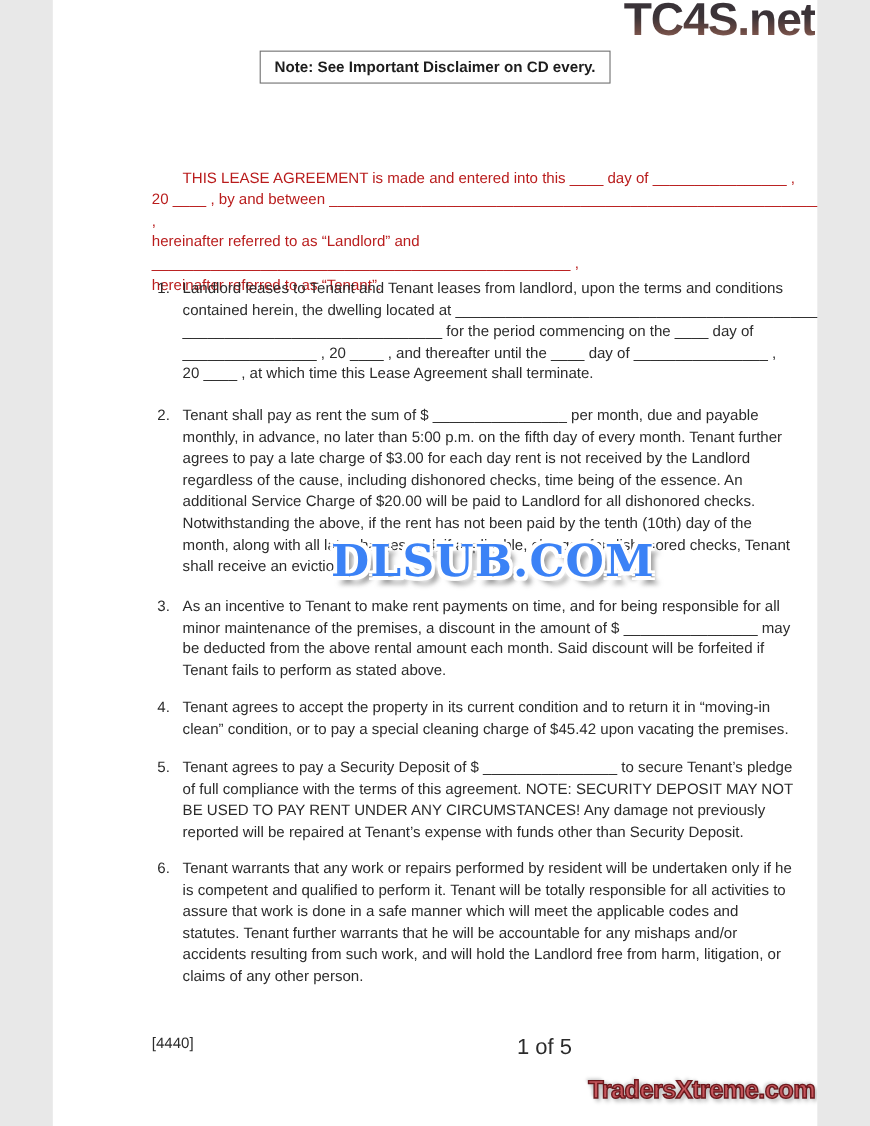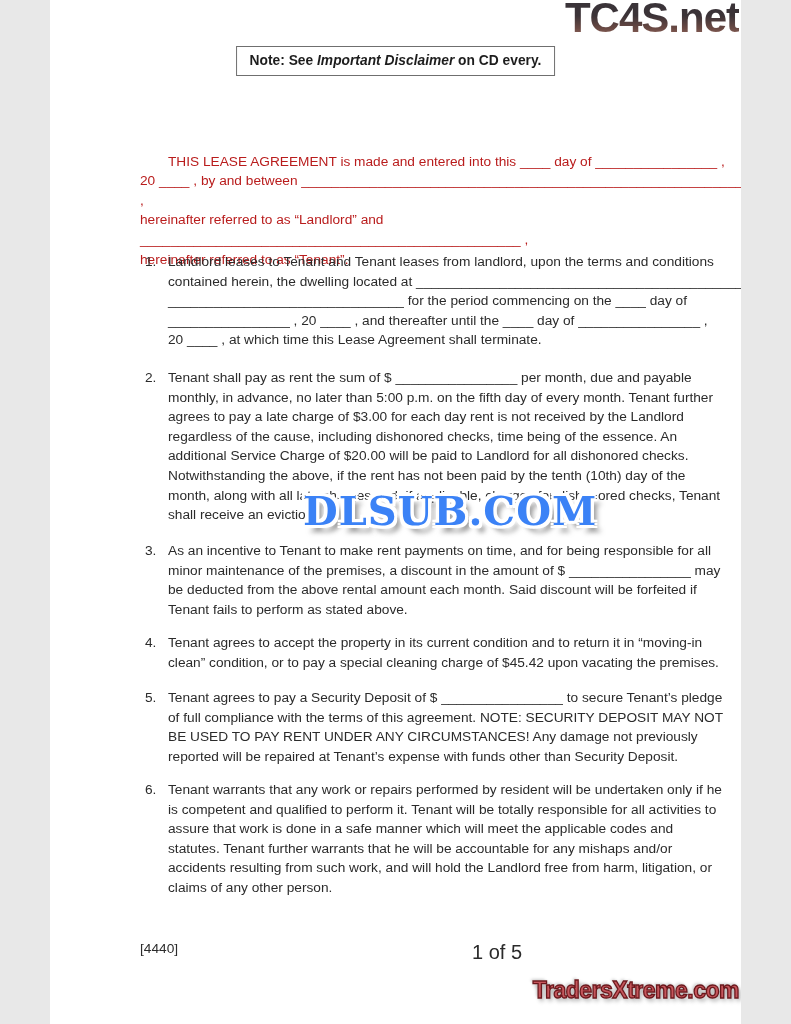--- a/index.html
+++ b/index.html
@@ -1,43 +1,42 @@
 <!DOCTYPE html>
 <html><head>
 <meta charset="utf-8">
 <style>
   html,body{margin:0;padding:0;background:#e8e8e8;}
   .page{
     position:relative;
-    width:644px;height:1024px;
+    width:695px;height:1024px;
     background:#ffffff;
     margin:0 auto;
     overflow:hidden;
     font-family:"Liberation Sans","DejaVu Sans",sans-serif;
     color:#2b2b2b;
-    padding-left:47px;
   }
   
   .logo{
     position:absolute;top:-6px;right:2px;
     font-size:42px;font-weight:800;letter-spacing:-1px;
     background:linear-gradient(180deg,#39343a 0%,#3b3337 45%,#6b4a44 72%,#9a6d63 92%,#b99288 100%);
     -webkit-background-clip:text;background-clip:text;
     -webkit-text-fill-color:transparent;color:transparent;
   }
   
   .notebox{
     position:absolute;top:46px;left:50%;transform:translateX(-50%);
     border:1px solid #6f6f6f;
     padding:6px 13px 7px 13px;
     font-size:13.8px;font-weight:bold;color:#1d1d1d;
     white-space:nowrap;
   }
   .notebox .u{}
-  .notebox .it{font-style:italic;text-align:center;}
+  .notebox .it{text-align:center;}
   
   .title{
     position:absolute;top:94px;left:0;width:100%;
     margin:0;text-align:center;
     font-size:14.2px;font-weight:bold;color:#151515;letter-spacing:.2px;
   }
   
   .opening{
     position:absolute;top:138px;left:90px;width:625px;
     font-size:13.7px;line-height:19.6px;

